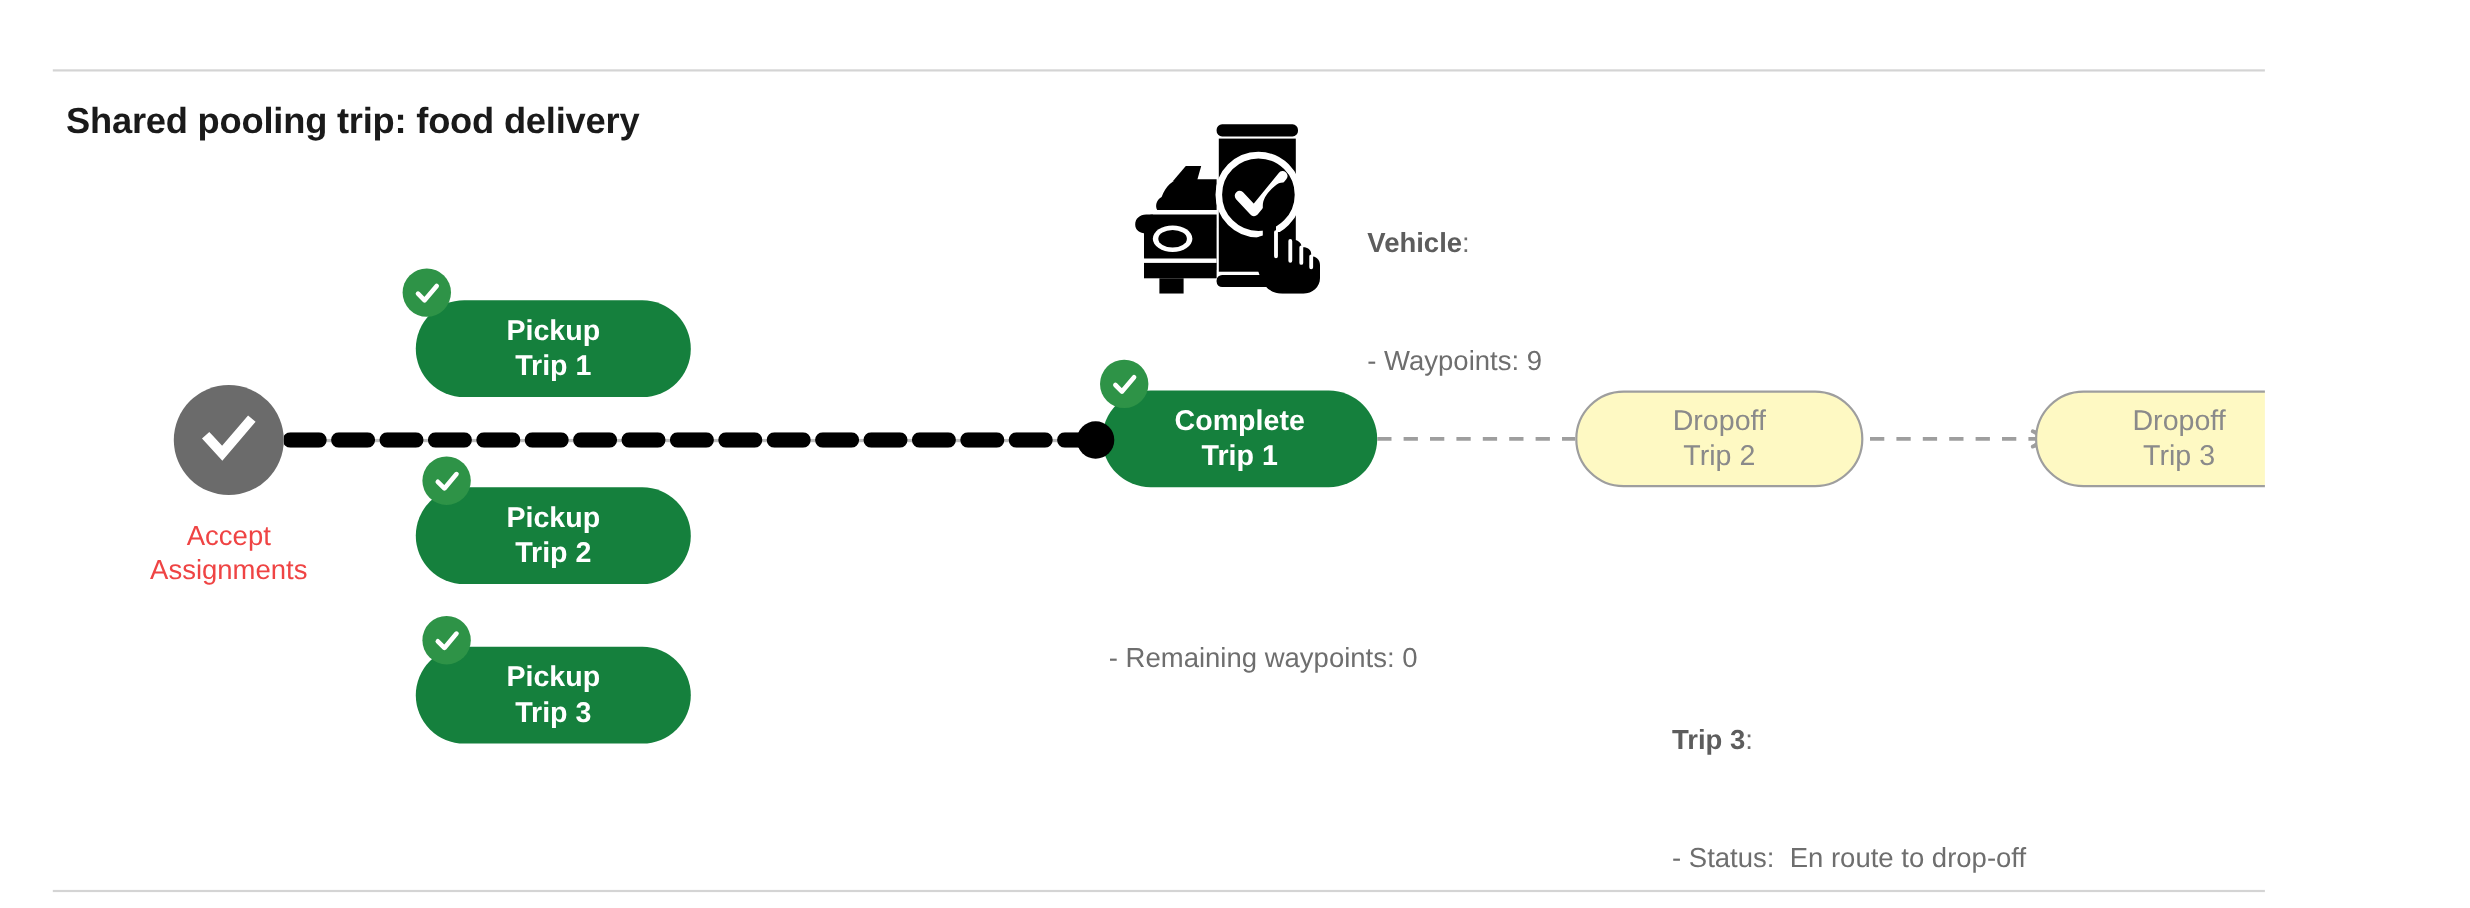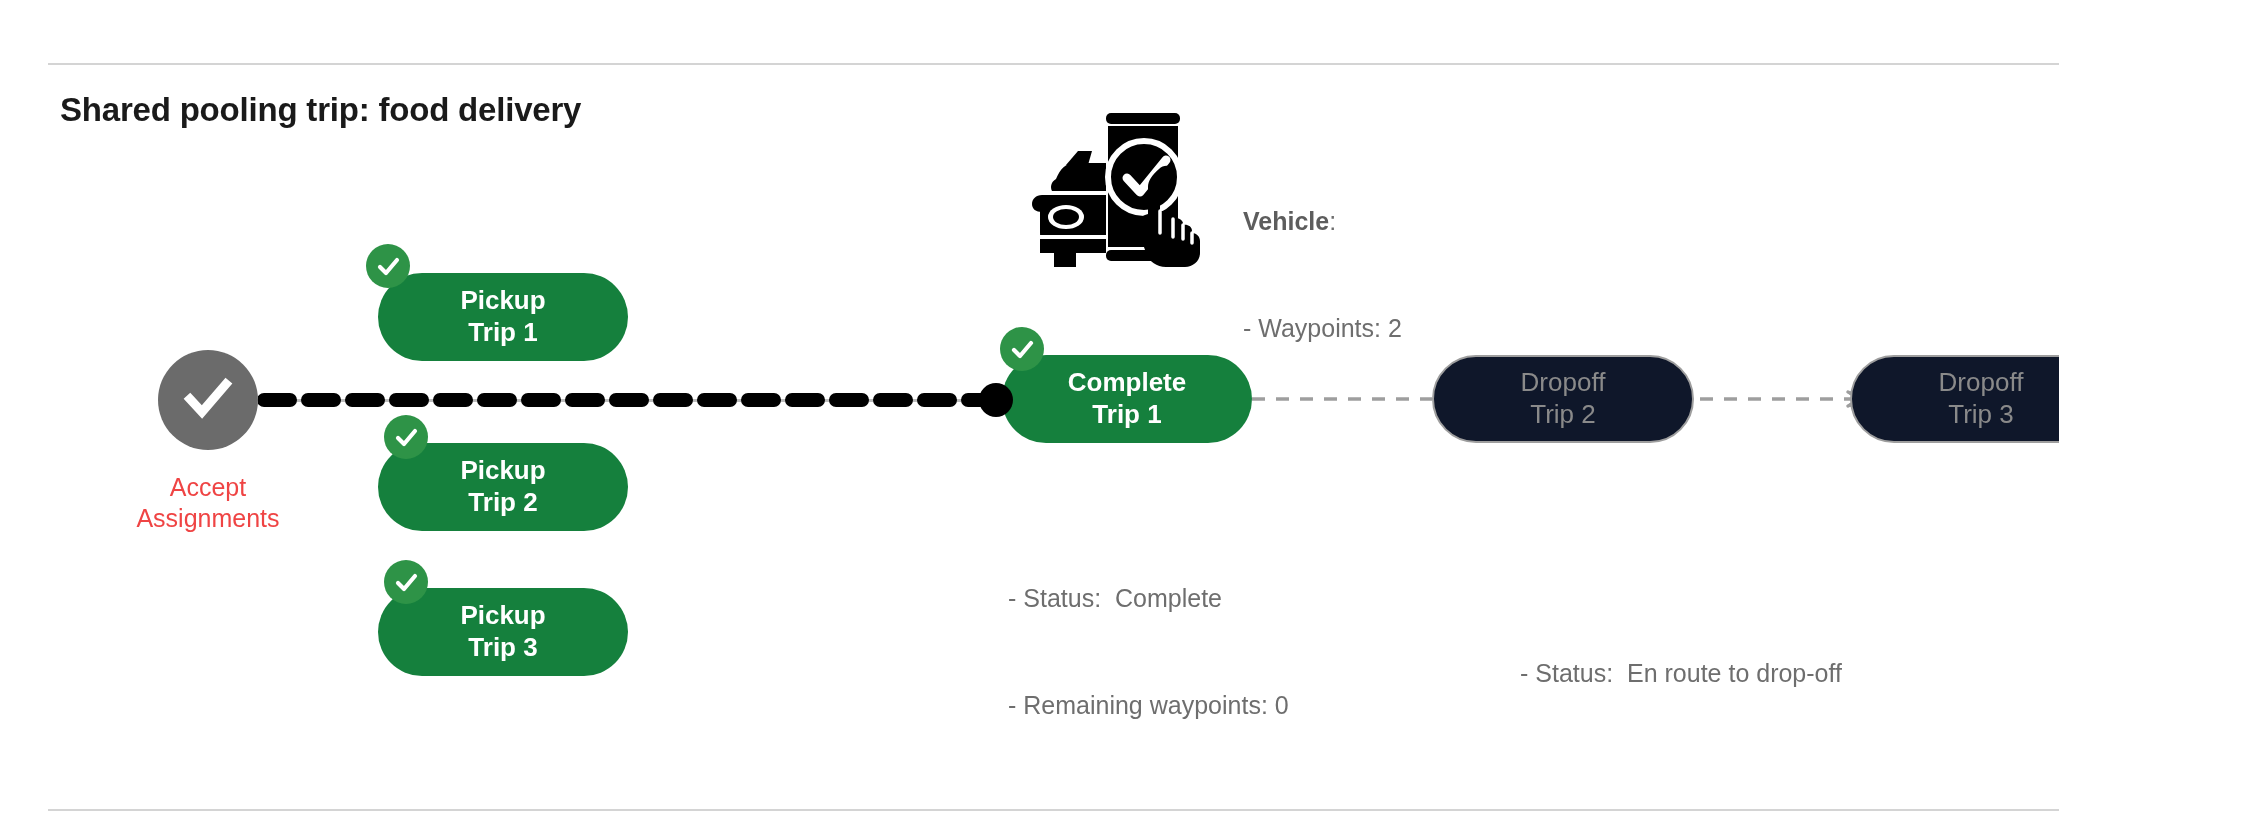--- a/index.html
+++ b/index.html
@@ -57,21 +57,21 @@
   }
   .pill .l1, .pill .l2 { display: block; }
 
   .pill.orange {
     background: #15803d;
     color: #ffffff;
     font-size: 26px;
     font-weight: bold;
   }
   .pill.ghost {
-    background: #0f172a;
+    background: #fef9c3;
     border: 2.5px solid #9e9e9e;
     color: #8a8a8a;
     font-size: 26px;
     font-weight: normal;
   }
 
   
   .badge-check {
     position: absolute;
     width: 44px;
@@ -279,29 +279,29 @@
                  C130 160 123 154 120 146 L112 122
                  C110 116 113 110 119 108 L122 107 L122 80
                  C122 74 126 68 133 62 Z" fill="#000000"></path>
         <path d="M134 104 L134 126 M147 112 L147 130 M157 118 L157 132 M166 126 L166 136" stroke="#ffffff" stroke-width="3.5" stroke-linecap="round"></path>
       </g>
     </svg>
   </div>
 
   <div class="info" style="left:1243px; top:108px;">
     <div><span class="hd">Vehicle</span><span>:</span></div>
-    <div>- Waypoints: 2</div>
+    <div>- Waypoints: 9</div>
   </div>
 
   <div class="info" style="left:1008px; top:485px;">
-    <div>- Status:  Complete</div>
     <div>- Remaining waypoints: 0</div>
     
     
     
   </div>
 
   <div class="info" style="left:1520px; top:560px;">
+    <div><span class="hd">Trip 3</span><span>:</span></div>
     <div>- Status:  En route to drop-off</div>
     
   </div>
 
 </div>
 
 </body></html>

